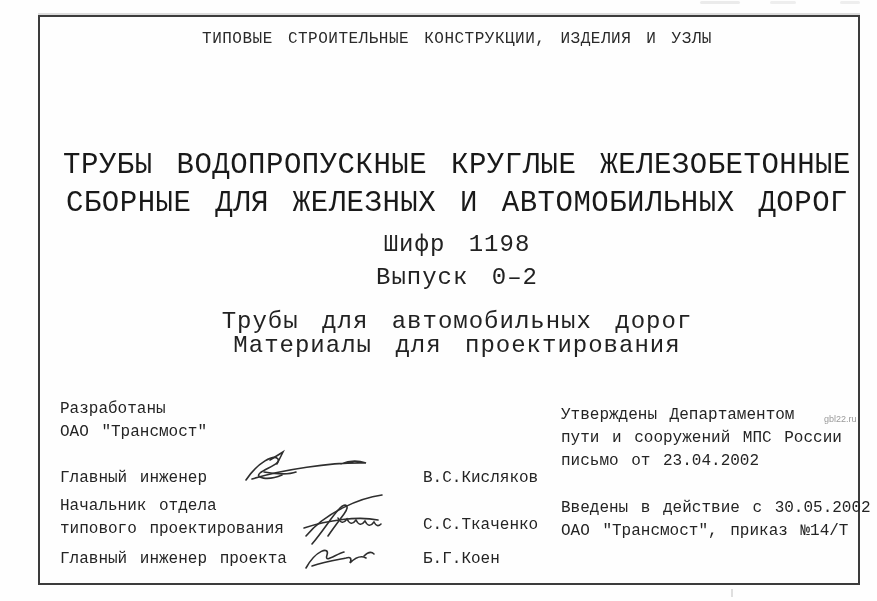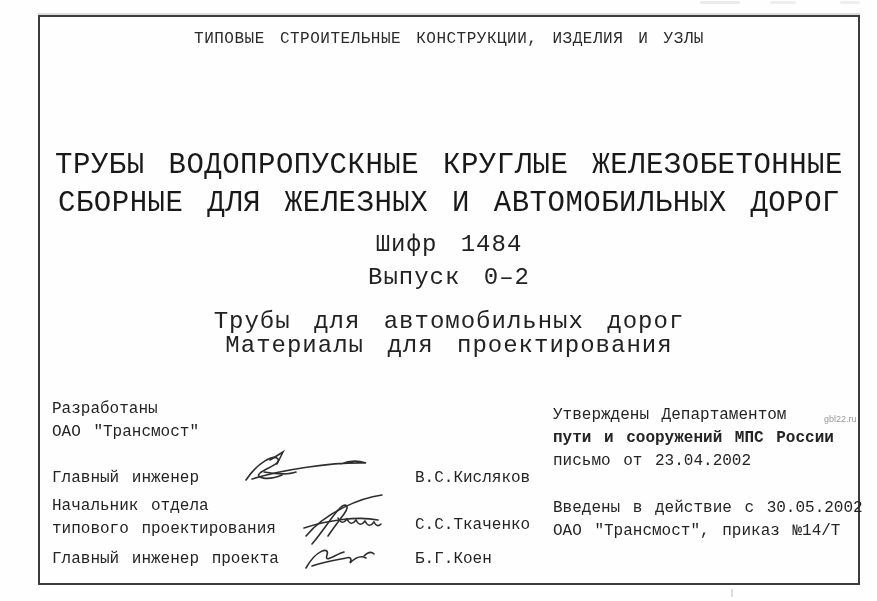--- a/index.html
+++ b/index.html
@@ -18,21 +18,21 @@
   }
   .frame {
     position: absolute;
     left: 38px;
     top: 15px;
     width: 818px;
     height: 566px;
     border: 2px solid #3c3c3c;
     box-shadow: 0 -2px 0 rgba(120,120,120,0.25);
   }
-  .abs { position: absolute; white-space: nowrap; }
+  .abs { position: absolute; white-space: nowrap; padding-left: 8px; }
   .centered {
     left: 40px;
     width: 818px;
     text-align: center;
   }
   .series-title {
     top: 30px;
     font-size: 16px;
     letter-spacing: 0.5px;
     word-spacing: 5px;
@@ -90,21 +90,21 @@
   <div class="artifact a3"></div>
   <div class="artifact a4"></div>
 
   <div class="frame"></div>
 
   <div class="abs centered series-title">ТИПОВЫЕ СТРОИТЕЛЬНЫЕ КОНСТРУКЦИИ, ИЗДЕЛИЯ И УЗЛЫ</div>
 
   <div class="abs centered main-title" style="top:149px;">ТРУБЫ ВОДОПРОПУСКНЫЕ КРУГЛЫЕ ЖЕЛЕЗОБЕТОННЫЕ</div>
   <div class="abs centered main-title" style="top:187px;">СБОРНЫЕ ДЛЯ ЖЕЛЕЗНЫХ И АВТОМОБИЛЬНЫХ ДОРОГ</div>
 
-  <div class="abs centered mid-line" style="top:231px;">Шифр 1484</div>
+  <div class="abs centered mid-line" style="top:231px;">Шифр 1198</div>
   <div class="abs centered mid-line" style="top:264px;text-align:center;">Выпуск 0–2</div>
   <div class="abs centered mid-line" style="top:308px;">Трубы для автомобильных дорог</div>
   <div class="abs centered mid-line" style="top:332px;">Материалы для проектирования</div>
 
   <div class="abs small-text" style="left:52px; top:400px;">Разработаны</div>
   <div class="abs small-text" style="left:52px; top:423px;">ОАО "Трансмост"</div>
 
   <div class="abs small-text" style="left:52px; top:469px;">Главный инженер</div>
   <div class="abs small-text" style="left:52px; top:497px;">Начальник отдела</div>
   <div class="abs small-text" style="left:52px; top:520px;">типового проектирования</div>
@@ -126,21 +126,21 @@
     <path d="M6 28 C16 10 30 6 27 15 C24 24 36 14 44 12"></path>
     <path d="M12 26 C24 22 36 20 46 18 q7 -2 4 5 q9 -9 16 -5"></path>
     <path d="M64 16 q6 -6 10 -2"></path>
   </svg>
 
   <div class="abs small-text" style="left:415px; top:469px;">В.С.Кисляков</div>
   <div class="abs small-text" style="left:415px; top:516px;">С.С.Ткаченко</div>
   <div class="abs small-text" style="left:415px; top:550px;">Б.Г.Коен</div>
 
   <div class="abs small-text" style="left:553px; top:406px;">Утверждены Департаментом</div>
-  <div class="abs small-text" style="left:553px; top:429px;font-weight:bold;">пути и сооружений МПС России</div>
+  <div class="abs small-text" style="left:553px; top:429px;">пути и сооружений МПС России</div>
   <div class="abs small-text" style="left:553px; top:452px;">письмо от 23.04.2002</div>
 
   <div class="abs small-text" style="left:553px; top:499px;">Введены в действие с 30.05.2002</div>
   <div class="abs small-text" style="left:553px; top:522px;">ОАО "Трансмост", приказ №14/Т</div>
 
   <div class="watermark">gbl22.ru</div>
 
 </div>
 
 </body></html>

